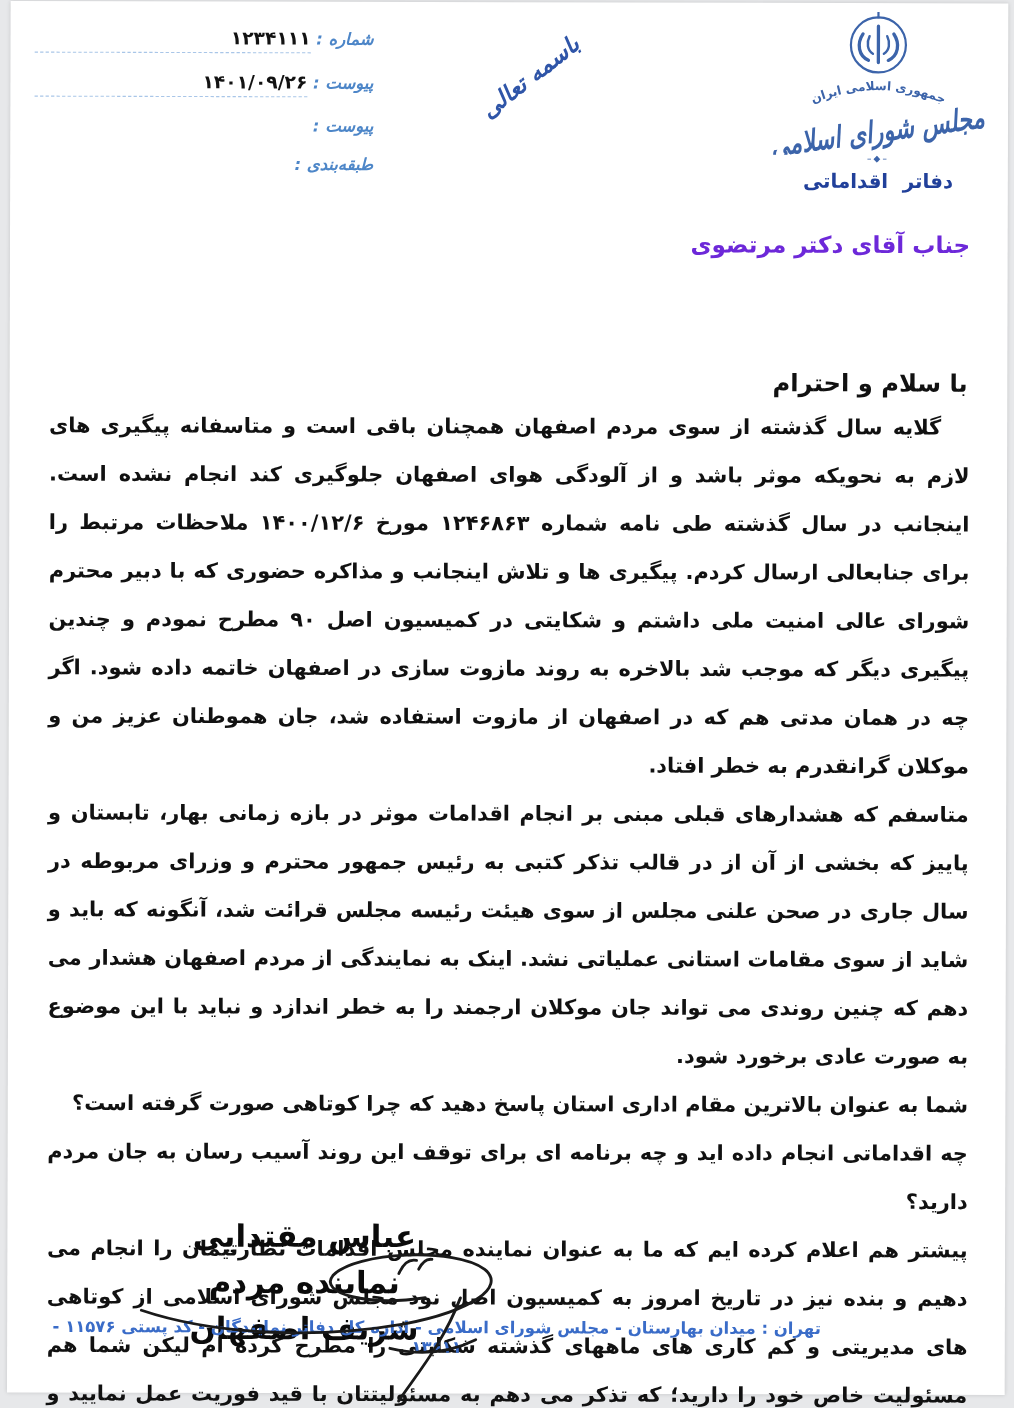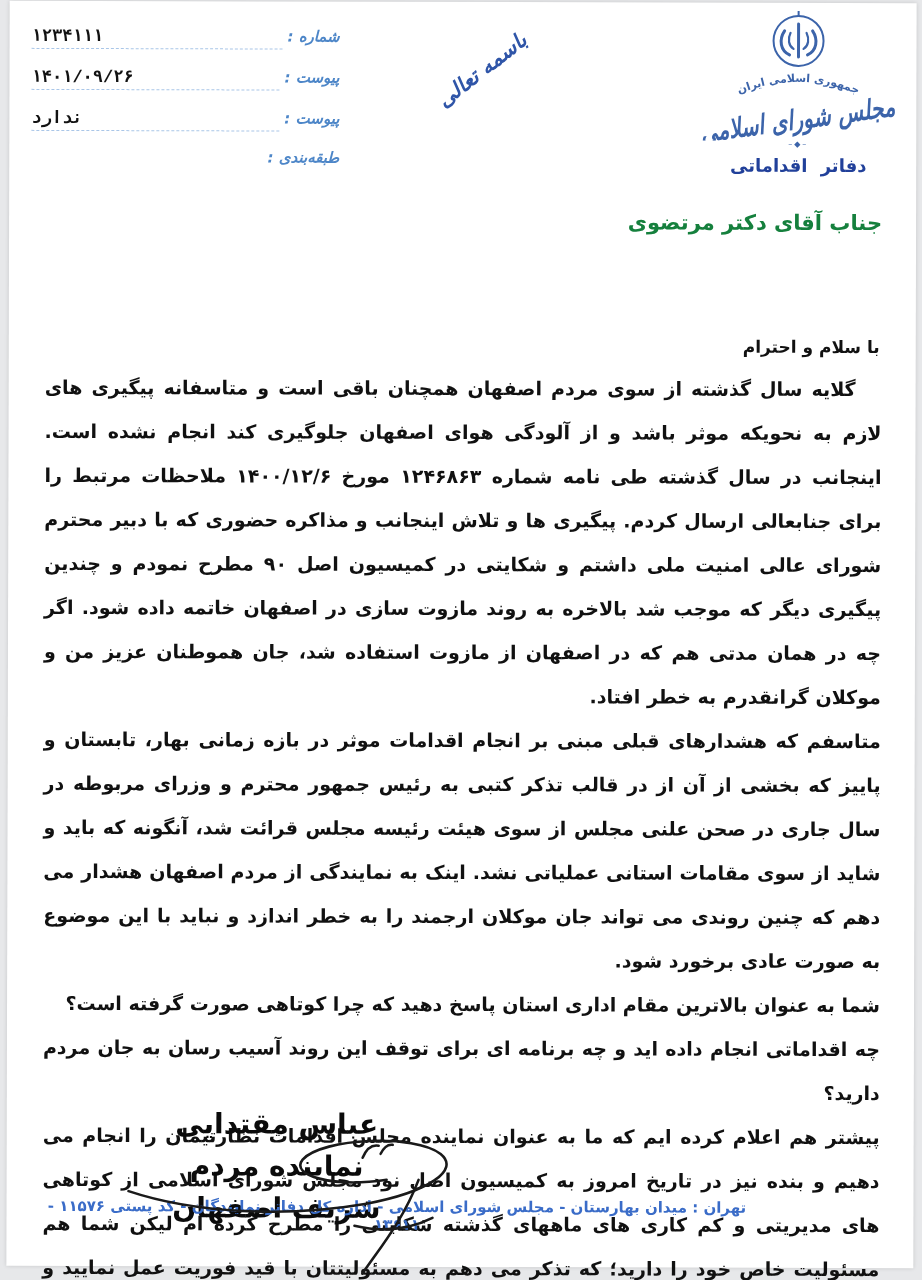--- a/index.html
+++ b/index.html
@@ -18,22 +18,22 @@
 
   
   .meta-fields{position:absolute;left:22px;top:24px;width:308px;}
   .meta-row{display:flex;direction:rtl;align-items:baseline;gap:5px;margin-bottom:17px;}
   .meta-label{
     color:#4d86c8;font-style:italic;font-weight:700;font-size:15px;
     white-space:nowrap;
   }
   .meta-line{
     flex:1;border-bottom:1px dashed #a9c6e8;
-    text-align:left;font-weight:bold;font-size:17px;color:#121212;
-    padding-bottom:2px;min-height:20px;font-family:Liberation Mono, monospace;
+    text-align:right;font-weight:bold;font-size:17px;color:#121212;
+    padding-bottom:2px;min-height:20px;
   }
 
   
   .bismillah{
     position:absolute;left:392px;top:18px;width:160px;height:100px;
     display:flex;align-items:center;justify-content:center;
   }
   .bismillah span{
     display:inline-block;transform:rotate(-38deg);
     color:#2f55a8;font-size:21px;font-weight:bold;font-style:italic;
@@ -44,27 +44,27 @@
   .emblem-block{position:absolute;right:14px;top:6px;width:208px;text-align:center;}
   .ornament{color:#3c64aa;font-size:8px;line-height:8px;margin-top:-4px;letter-spacing:2px;}
   .dept{
     margin-top:6px;color:#21409a;font-weight:bold;font-size:18px;
     word-spacing:7px;direction:rtl;
   }
 
   
   .recipient{
     position:absolute;right:34px;top:200px;direction:rtl;text-align:right;
-    font-weight:bold;font-size:21px;line-height:40px;color:#15803d;
+    font-weight:bold;font-size:21px;line-height:40px;color:#6d28d9;
   }
 
   
   .salutation{
     position:absolute;right:36px;top:334px;direction:rtl;
-    font-weight:bold;font-size:17px;color:#111;
+    font-weight:bold;font-size:22px;color:#111;
   }
   .body-text{
     position:absolute;left:36px;right:34px;top:364px;
     direction:rtl;text-align:justify;
     font-size:19px;font-weight:bold;line-height:44px;color:#111;
   }
   .body-text p{margin:0;}
   .body-text p.indent{text-indent:26px;}
 
   
@@ -90,21 +90,20 @@
     <div class="meta-row">
       <span class="meta-label">شماره :</span>
       <span class="meta-line">۱۲۳۴۱۱۱</span>
     </div>
     <div class="meta-row">
       <span class="meta-label">پیوست :</span>
       <span class="meta-line">۱۴۰۱/۰۹/۲۶</span>
     </div>
     <div class="meta-row">
       <span class="meta-label">پیوست :</span>
-      <span class="meta-line">ندارد</span>
     </div>
     <div class="meta-row">
       <span class="meta-label">طبقه‌بندی :</span>
     </div>
   </div>
 
   <div class="bismillah">
     <span>باسمه تعالی</span>
   </div>
 

